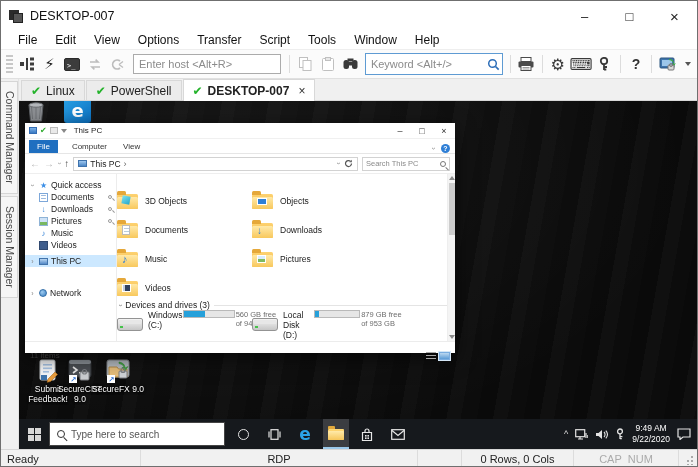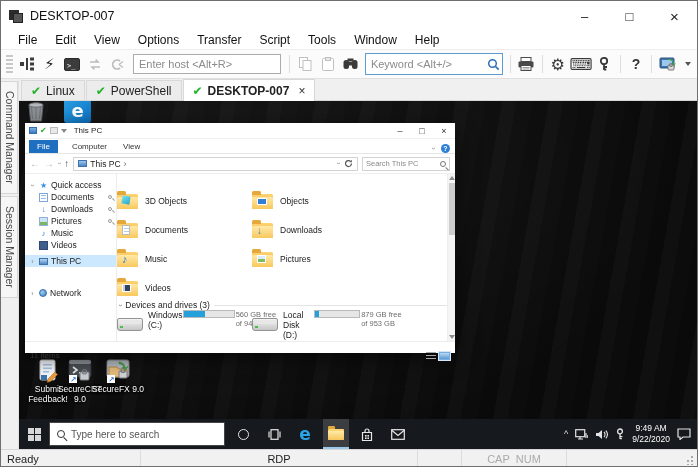--- a/index.html
+++ b/index.html
@@ -624,19 +624,20 @@
           </div>
         </div>
       </div>
     </div>
   </div>
 
   <div class="statusbar">
     <div class="sp sp1">Ready</div>
     <div class="sp sp2">RDP</div>
     <div class="sp sp3"></div>
+    <div class="sp sp4">0 Rows, 0 Cols</div>
     <div class="sp sp5">
       <span>CAP</span>
       <span>NUM</span>
     </div>
     <div class="gripc"></div>
   </div>
 </div>
 
 </body></html>

